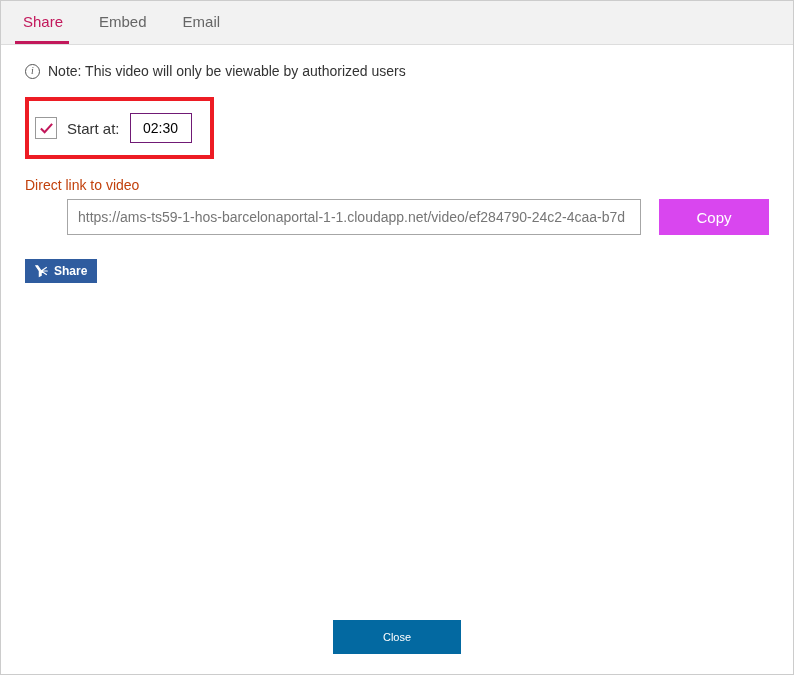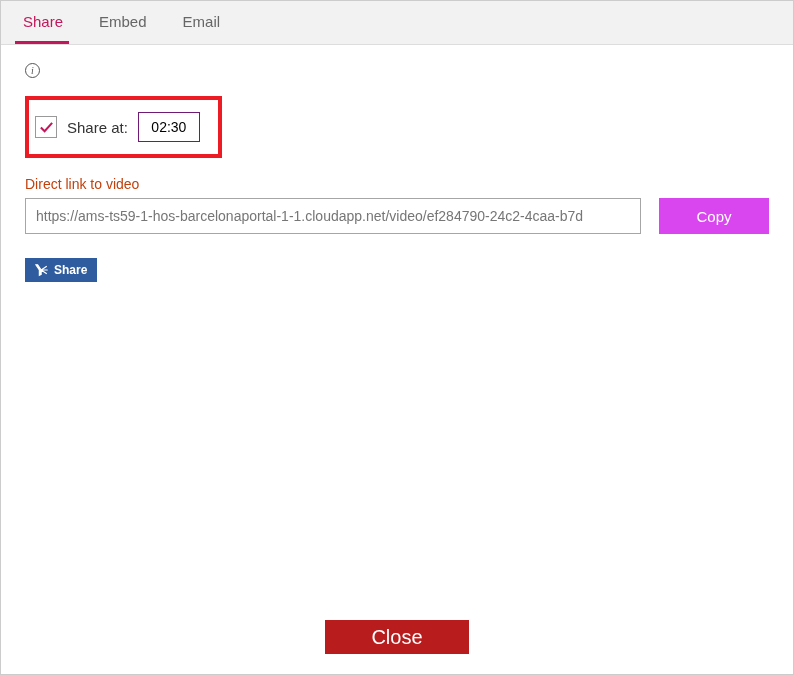--- a/index.html
+++ b/index.html
@@ -111,20 +111,21 @@
     .section-label {
       font-size: 14px;
       color: #c2410c;
       margin-bottom: 6px;
     }
     .link-row {
       display: flex;
       gap: 18px;
       align-items: stretch;
       margin-bottom: 24px;
+      margin-left: 42px;
     }
     .link-input {
       flex: 1;
       height: 36px;
       border: 1px solid #a6a6a6;
       padding: 0 10px;
       font-size: 14px;
       color: #767676;
       font-family: inherit;
       background: #fff;
@@ -158,51 +159,52 @@
     }
     .close-row {
       position: absolute;
       bottom: 20px;
       left: 0;
       right: 0;
       display: flex;
       justify-content: center;
     }
     .close-btn {
-      width: 144px;
+      width: 128px;
       height: 34px;
-      background: #b91c1c;
+      background: #0369a1;
       color: #fff;
       border: none;
-      font-size: 20px;
+      font-size: 11px;
       cursor: pointer;
       font-family: inherit;
     }
   </style>
 </head>
 <body>
 
 <div class="tabs">
   <div class="tab active">Share</div>
   <div class="tab">Embed</div>
   <div class="tab">Email</div>
 </div>
 
 <div class="content">
   <div class="note">
     <span class="info-icon">i</span>
+    <span>Note: This video will only be viewable by authorized users</span>
   </div>
 
   <div class="highlight-box">
     <span class="checkbox">
       <svg viewBox="0 0 16 16">
         <path d="M2 8 L6 12 L14 3" stroke="#c2185b" stroke-width="2.2" fill="none"></path>
       </svg>
     </span>
-    <span class="start-at-label">Share at:</span>
+    <span class="start-at-label">Start at:</span>
     <input class="time-input" type="text" value="02:30" style="">
   </div>
 
   <div class="section-label">Direct link to video</div>
   <div class="link-row">
     <input class="link-input" type="text" readonly="" value="https://ams-ts59-1-hos-barcelonaportal-1-1.cloudapp.net/video/ef284790-24c2-4caa-b7d" style="">
     <button class="copy-btn">Copy</button>
   </div>
 
   <button class="share-btn">

